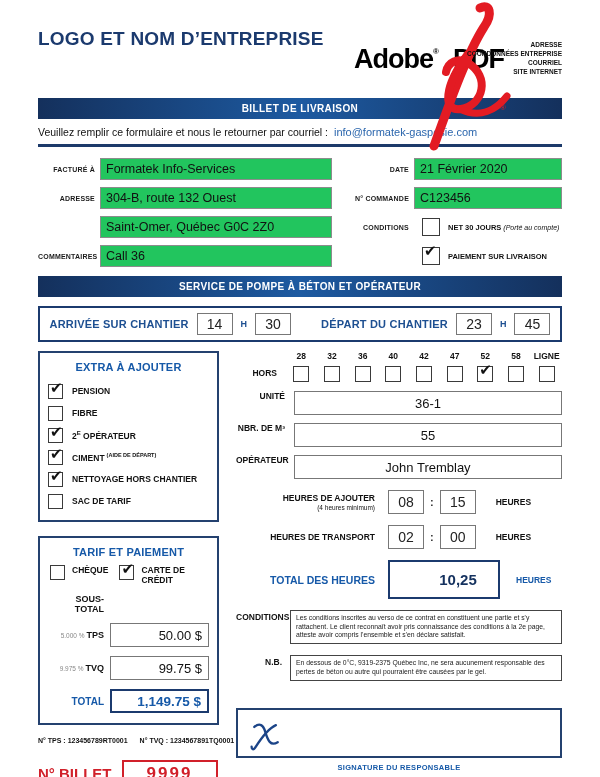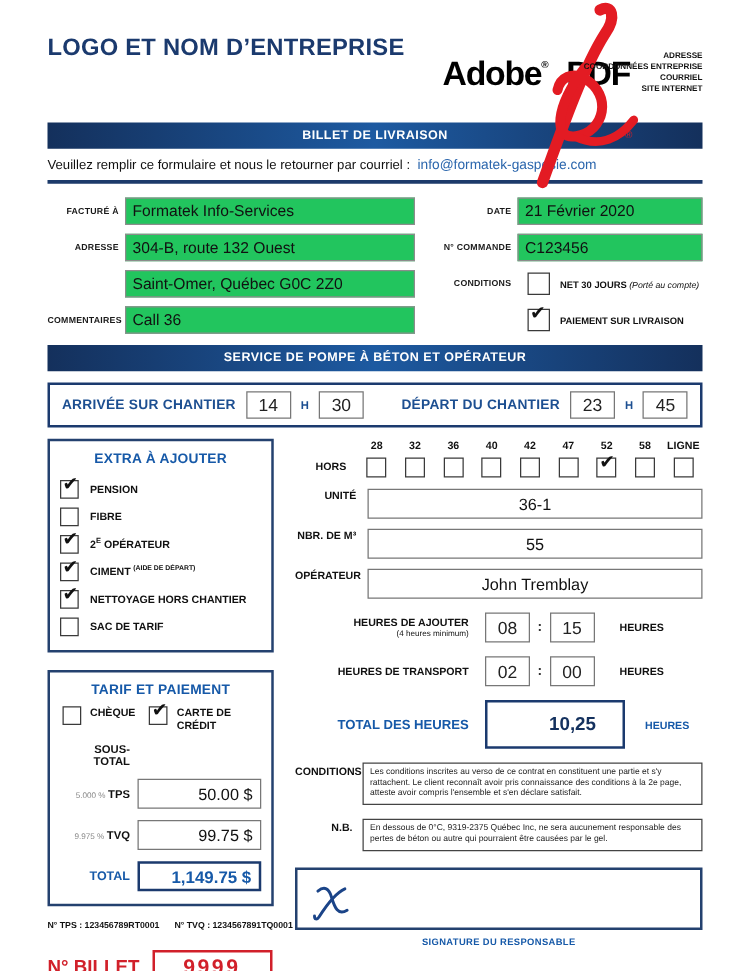--- a/index.html
+++ b/index.html
@@ -94,21 +94,21 @@
   .hours-unit { margin-left:20px; font-size:8.5px; font-weight:bold; }
   .hours-row.total .hours-label { color:#1659a8; font-size:10.5px; }
   .total-box { width:112px; height:39px; border:2px solid #1b3a6e; display:flex; align-items:center; justify-content:center;
                color:#14315e; font-weight:bold; font-size:15px;padding-left:28px; }
   .hours-row.total .hours-unit { color:#1659a8; margin-left:16px; }
 
   .legal-row { display:flex; margin-top:11px; }
   .legal-label { width:54px; text-align:right; padding-right:8px; font-size:8.5px; font-weight:bold; padding-top:2px; flex:none; }
   .legal-box { flex:1; border:1px solid #444; padding:3px 5px; font-size:6.8px; line-height:8.7px; color:#222; }
 
-  .sig-area { margin-top:13px; }
+  .sig-area { margin-top:27px; }
   .sig-box { border:2px solid #24416f; height:50px; position:relative; }
   .sig-mark { position:absolute; left:10px; bottom:3px; width:36px; height:36px; }
   .sig-label { text-align:center; color:#1659a8; font-size:7.5px; font-weight:bold; margin-top:5px; letter-spacing:.3px; }
 </style>
 </head>
 <body>
 
 <div class="page">
 
   <div class="header">

